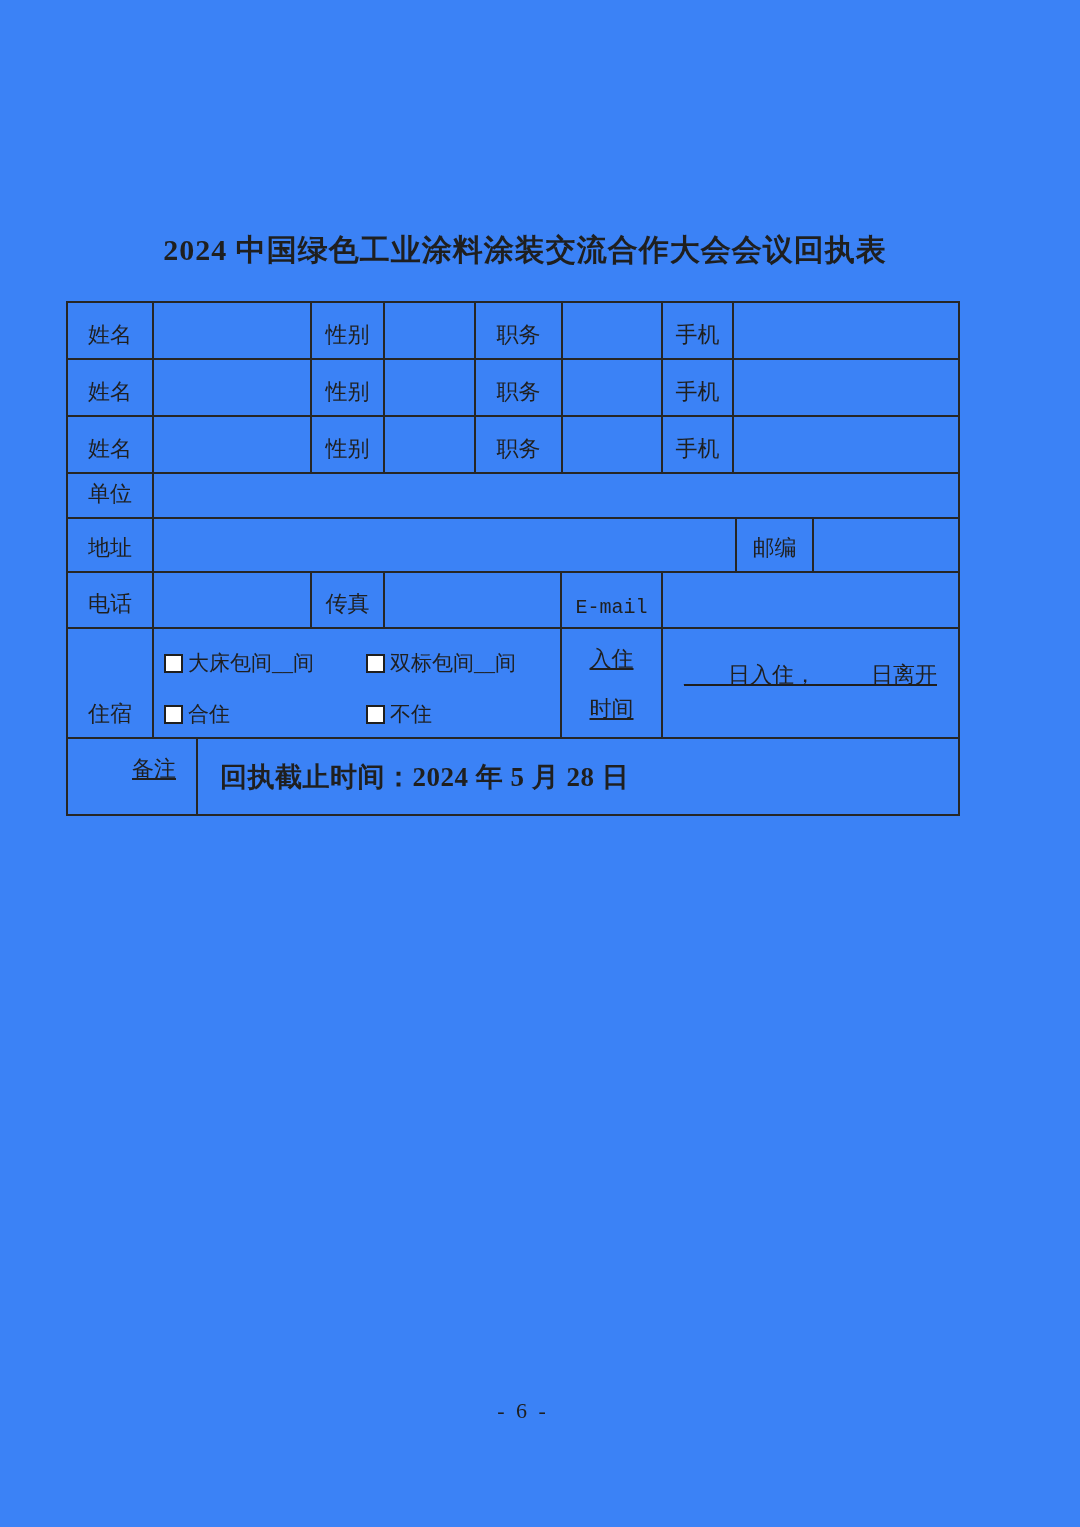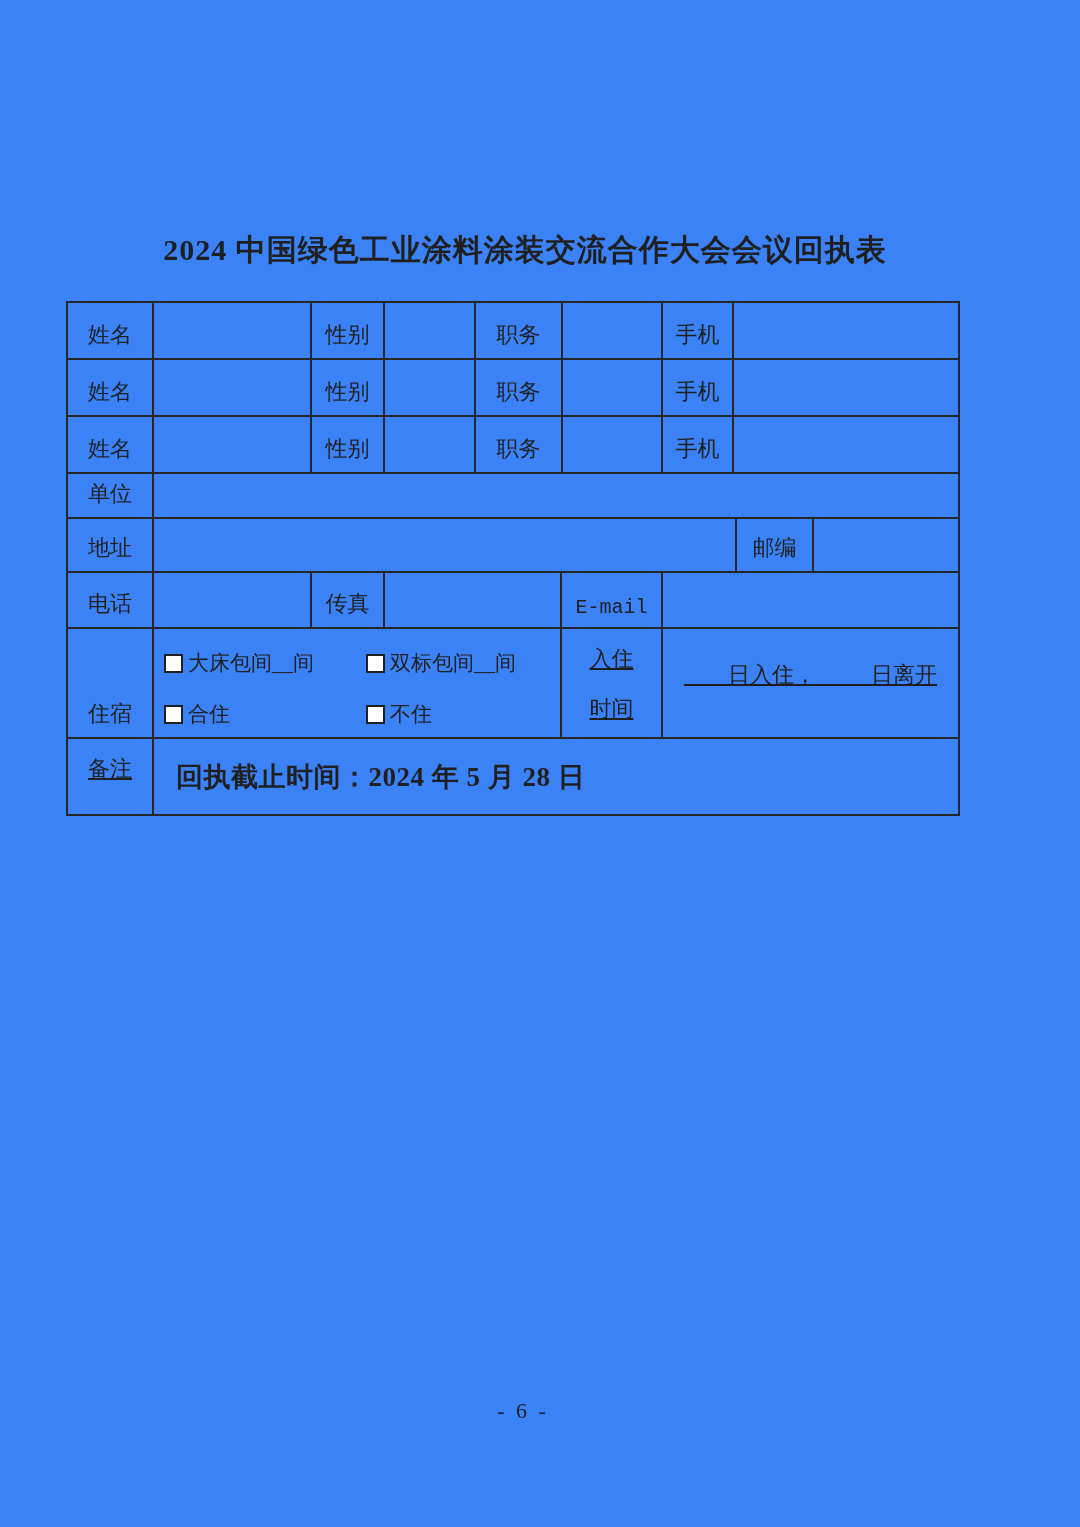--- a/index.html
+++ b/index.html
@@ -29,21 +29,21 @@
     top: 301px;
     width: 894px;
     box-sizing: border-box;
     border: 2px solid #262626;
   }
   .row {
     display: flex;
     box-sizing: border-box;
     border-bottom: 2px solid #262626;
   }
-  .row:last-child { border-bottom: none; }
+  .row:last-child { border-bottom: none; margin-left: 44px; }
   .cell {
     box-sizing: border-box;
     border-right: 2px solid #262626;
     display: flex;
     align-items: flex-end;
     justify-content: center;
     padding-bottom: 8px;
     font-size: 22px;
     overflow: hidden;
   }

